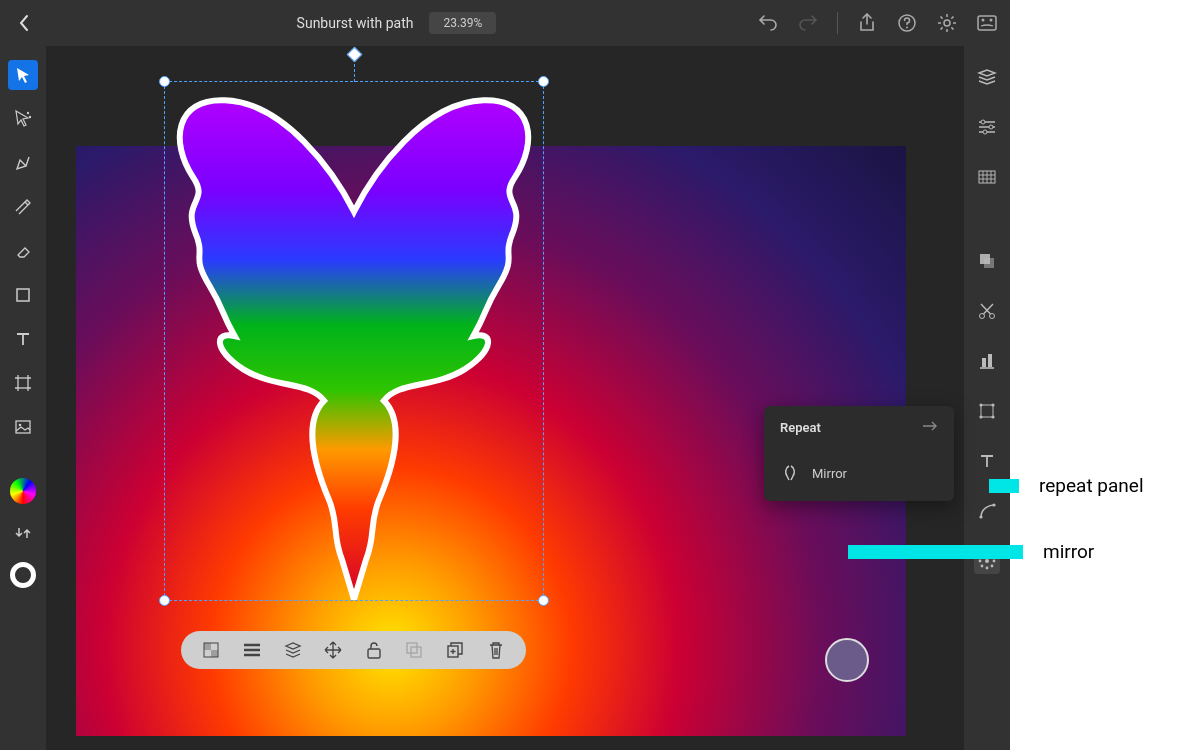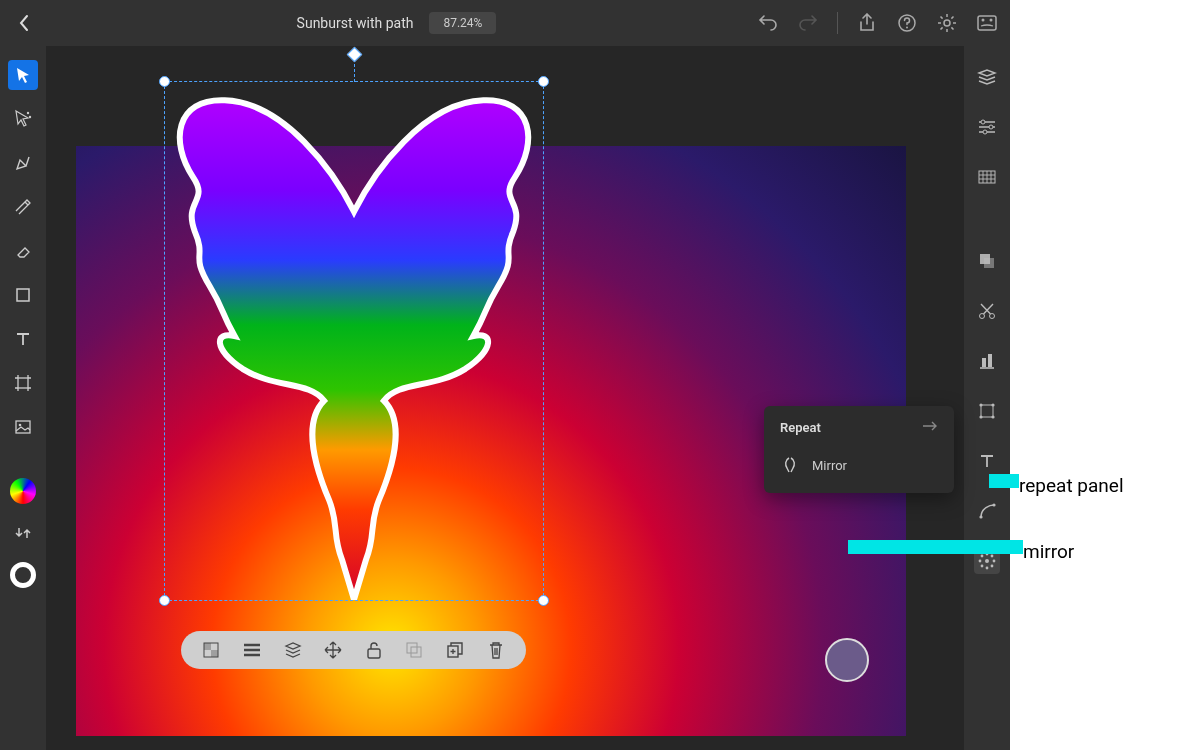--- a/index.html
+++ b/index.html
@@ -31,44 +31,44 @@
   
   .context-bar{position:absolute;left:135px;top:585px;width:345px;height:38px;background:#cfcfcf;border-radius:19px;display:flex;align-items:center;justify-content:space-around;padding:0 10px;}
   .ctx-icon{width:22px;height:22px;display:flex;align-items:center;justify-content:center;color:#444;cursor:pointer;}
   
   .swatch{position:absolute;right:95px;bottom:68px;width:44px;height:44px;border-radius:50%;background:#6b5b8a;border:2px solid #ddd;cursor:pointer;}
   
   .right-toolbar{width:46px;background:#323232;display:flex;flex-direction:column;align-items:center;padding-top:18px;gap:24px;}
   .rt-btn{width:26px;height:26px;display:flex;align-items:center;justify-content:center;color:#bbb;cursor:pointer;border-radius:4px;}
   
   .popup{position:absolute;right:10px;top:360px;width:190px;background:#2c2c2c;border-radius:6px;padding:14px 16px 10px;color:#ddd;font-size:13px;box-shadow:0 6px 20px rgba(0,0,0,.4);}
-  .popup-head{display:flex;align-items:center;justify-content:space-between;margin-bottom:12px;}
+  .popup-head{display:flex;align-items:center;justify-content:space-between;margin-bottom:20px;}
   .popup-title{font-weight:600;}
   .popup-arrow{color:#888;}
   .popup-item{display:flex;align-items:center;gap:12px;padding:8px 0;cursor:pointer;color:#ccc;font-size:13px;}
   .popup-item svg{color:#ccc;}
   
-  .annotation{position:absolute;display:flex;gap:0;}
+  .annotation{position:absolute;display:flex;align-items:center;gap:20px;}
   .hl-bar{height:14px;background:#00e5e5;}
   .annotation-text{font-size:19px;color:#000;}
 </style>
 </head>
 <body>
 
 <div class="app">
 
   <div class="topbar">
     <div class="back-chevron">
       <svg width="12" height="18" viewBox="0 0 12 18">
           <path d="M9 2 L3 9 L9 16" stroke="currentColor" stroke-width="2" fill="none" stroke-linecap="round"></path>
         </svg>
     </div>
     <div class="topbar-center">
       <div>Sunburst with path</div>
-      <div class="zoom-badge">87.24%</div>
+      <div class="zoom-badge">23.39%</div>
     </div>
     <div class="topbar-right">
       <div class="top-icon">
           <svg width="20" height="16" viewBox="0 0 20 16">
             <path d="M6 3 L2 7 L6 11 M2 7 H13 A5 5 0 0 1 13 17" stroke="currentColor" stroke-width="1.6" fill="none" stroke-linecap="round" transform="translate(0,-2)"></path>
           </svg>
         </div>
       <div class="top-icon disabled">
           <svg width="20" height="16" viewBox="0 0 20 16">
             <path d="M14 3 L18 7 L14 11 M18 7 H7 A5 5 0 0 0 7 17" stroke="currentColor" stroke-width="1.6" fill="none" stroke-linecap="round" transform="translate(0,-2)"></path>

